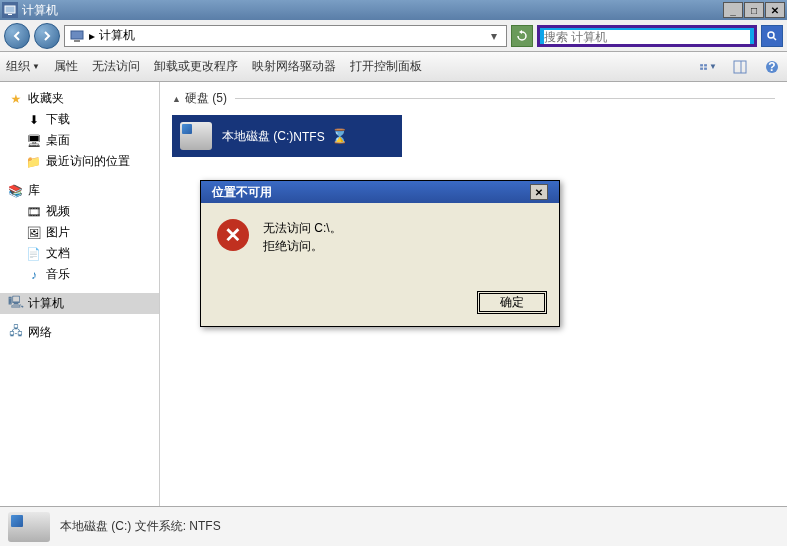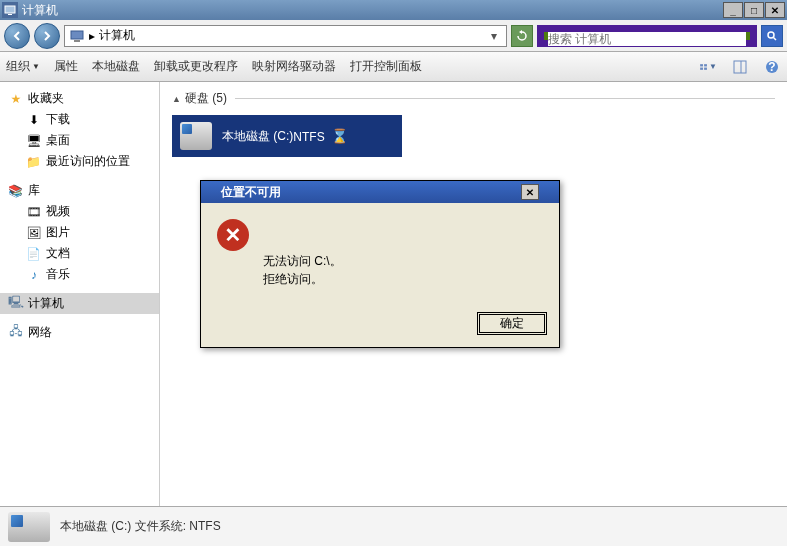--- a/index.html
+++ b/index.html
@@ -11,21 +11,21 @@
 .titlebar .winbtns { display: flex; gap: 1px; }
 .titlebar .winbtn { width: 20px; height: 16px; background: #c0c0c0; border: 1px solid #555; display: flex; align-items: center; justify-content: center; color: #000; font-weight: bold; font-size: 10px; cursor: pointer; }
 
 .navbar { height: 32px; background: #f0f0f0; border-bottom: 1px solid #aaa; display: flex; align-items: center; padding: 2px 4px; gap: 4px; }
 .navbtn { width: 26px; height: 26px; border-radius: 50%; background: radial-gradient(circle at 30% 30%, #8ab4d8, #3a6a9a); display: flex; align-items: center; justify-content: center; color: #fff; cursor: pointer; border: 1px solid #2a5a8a; }
 .addressbar { flex: 1; height: 22px; background: #fff; border: 1px solid #888; display: flex; align-items: center; padding: 0 4px; }
 .addressbar .compicon { width: 16px; height: 16px; margin-right: 4px; }
 .addressbar .addrtext { flex: 1; }
 .addressbar .dropbtn { width: 16px; text-align: center; color: #555; cursor: pointer; }
 .refreshbtn { width: 22px; height: 22px; background: #6a9a5a; color: #fff; border: 1px solid #4a7a3a; display: flex; align-items: center; justify-content: center; cursor: pointer; }
-.searchbar { width: 220px; height: 22px; background: #4d7c0f; border: 7px solid #4c1d95; display: flex; align-items: flex-start; padding: 0 4px; }
+.searchbar { width: 220px; height: 22px; background: #0ea5e9; border: 3px solid #4c1d95; display: flex; align-items: flex-end; padding: 0 4px; }
 .searchbar input { border: none; outline: none; flex: 1; font-size: 12px; color: #888; }
 .searchgo { width: 22px; height: 22px; background: #3a6ac4; color: #fff; display: flex; align-items: center; justify-content: center; cursor: pointer; border: 1px solid #2a5aa4; }
 
 .toolbar { height: 30px; background: linear-gradient(#fafafa, #e4e4e4); border-bottom: 1px solid #aaa; display: flex; align-items: center; padding: 0 6px; gap: 14px; text-align: center; }
 .toolbar .tbitem { display: flex; align-items: center; gap: 2px; cursor: pointer; color: #333; }
 .toolbar .tbitem .caret { font-size: 8px; }
 .toolbar .spacer { flex: 1; }
 .toolbar .tbicon { width: 18px; height: 18px; display: flex; align-items: center; justify-content: center; cursor: pointer; color: #4a6a9a; }
 
 .main { display: flex; height: 424px; }
@@ -46,26 +46,26 @@
 .sectionhead .caret { font-size: 9px; margin-right: 4px; color: #555; cursor: pointer; }
 .sectionhead .label { color: #333; }
 .sectionhead .line { flex: 1; height: 1px; background: #ccc; margin-left: 8px; }
 .driveitem { width: 230px; height: 42px; background: #17357a; color: #fff; display: flex; align-items: center; padding: 4px 8px; gap: 10px; cursor: pointer; }
 .driveitem .hddicon { width: 32px; height: 28px; background: linear-gradient(#e8e8e8, #b0b0b0); border-radius: 3px; position: relative; }
 .driveitem .hddicon::before { content: ""; position: absolute; top: 2px; left: 2px; width: 10px; height: 10px; background: linear-gradient(135deg,#4a90d8,#2a60a8); border-radius: 1px; }
 .driveitem .hourglass { font-size: 14px; }
 .driveitem .drivetext { display: flex; flex-direction: row; line-height: 14px; }
 
 .dialog { position: absolute; left: 200px; top: 180px; width: 360px; background: #ece9d8; border: 1px solid #000; box-shadow: 2px 2px 6px rgba(0,0,0,0.4); }
-.dialog .dlgtitle { height: 22px; background: linear-gradient(#3a6ac4, #2a50a0); color: #fff; display: flex; align-items: center; padding: 0 20px; font-weight: bold; }
+.dialog .dlgtitle { height: 22px; background: linear-gradient(#3a6ac4, #2a50a0); color: #fff; display: flex; align-items: center; padding: 0 11px; font-weight: bold; }
 .dialog .dlgtitle .t { flex: 1; }
 .dialog .dlgtitle .close { width: 18px; height: 16px; background: #d4d0c8; border: 1px solid #555; display: flex; align-items: center; justify-content: center; color: #000; font-size: 10px; cursor: pointer; }
 .dialog .dlgbody { padding: 16px; display: flex; gap: 14px; min-height: 80px; }
 .dialog .erricon { width: 32px; height: 32px; border-radius: 50%; background: #c03020; display: flex; align-items: center; justify-content: center; color: #fff; font-size: 20px; font-weight: bold; flex-shrink: 0; }
-.dialog .msg { line-height: 18px; color: #000; margin-top: 33px; }
+.dialog .msg { line-height: 18px; color: #000; }
 .dialog .dlgbtns { padding: 8px 12px 12px; display: flex; justify-content: flex-end; }
 .dialog .dlgbtn { min-width: 70px; padding: 2px 0; border: 1px solid #000; background: #ece9d8; cursor: pointer; outline: 1px solid #000; outline-offset: -3px; }
 
 .statusbar { height: 40px; border-top: 1px solid #aaa; background: #f4f4f4; display: flex; align-items: center; padding: 4px 8px; gap: 10px; text-align: center; }
 .statusbar .hddicon-lg { width: 42px; height: 30px; background: linear-gradient(#e8e8e8, #b0b0b0); border-radius: 3px; position: relative; }
 .statusbar .hddicon-lg::before { content: ""; position: absolute; top: 3px; left: 3px; width: 12px; height: 12px; background: linear-gradient(135deg,#4a90d8,#2a60a8); border-radius: 1px; }
 .statusbar .sttext { line-height: 15px; color: #333; }
 </style>
 </head>
 <body>
@@ -126,21 +126,21 @@
 
 <div class="toolbar">
   <div class="tbitem">
       <span>组织</span>
       <span class="caret">▼</span>
     </div>
   <div class="tbitem">
       <span>属性</span>
     </div>
   <div class="tbitem">
-      <span>本地磁盘</span>
+      <span>无法访问</span>
     </div>
   <div class="tbitem">
       <span>卸载或更改程序</span>
     </div>
   <div class="tbitem">
       <span>映射网络驱动器</span>
     </div>
   <div class="tbitem">
       <span>打开控制面板</span>
     </div>

